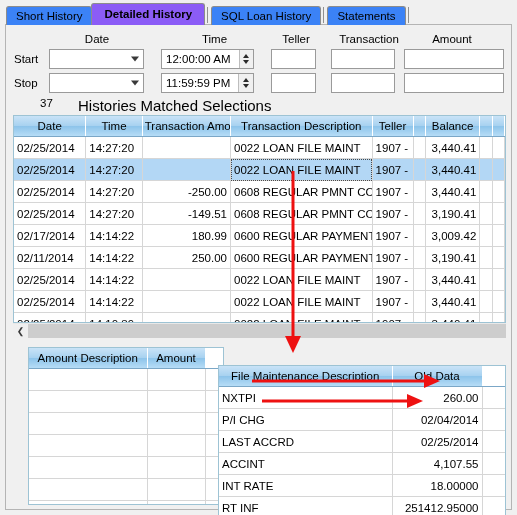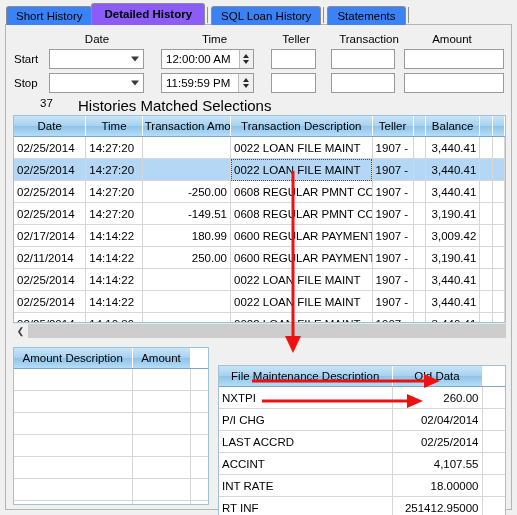--- a/index.html
+++ b/index.html
@@ -397,21 +397,21 @@
 
       </tbody>
     </table>
   </div>
 
   <div class="hscroll" style="left:7px; top:298px; width:493px;">
     <div class="lbtn">❮</div>
     <div class="thumb"></div>
   </div>
 
-  <div class="grid" style="left:7px; top:322px; width:196px; height:158px;">
+  <div class="grid" style="left:22px; top:322px; width:196px; height:158px;">
     <table class="g">
       <colgroup>
           <col style="width:118px">
           <col style="width:58px">
           <col style="width:20px">
         </colgroup>
       <thead>
         <tr>
           <th>Amount Description</th>
           <th>Amount</th>

